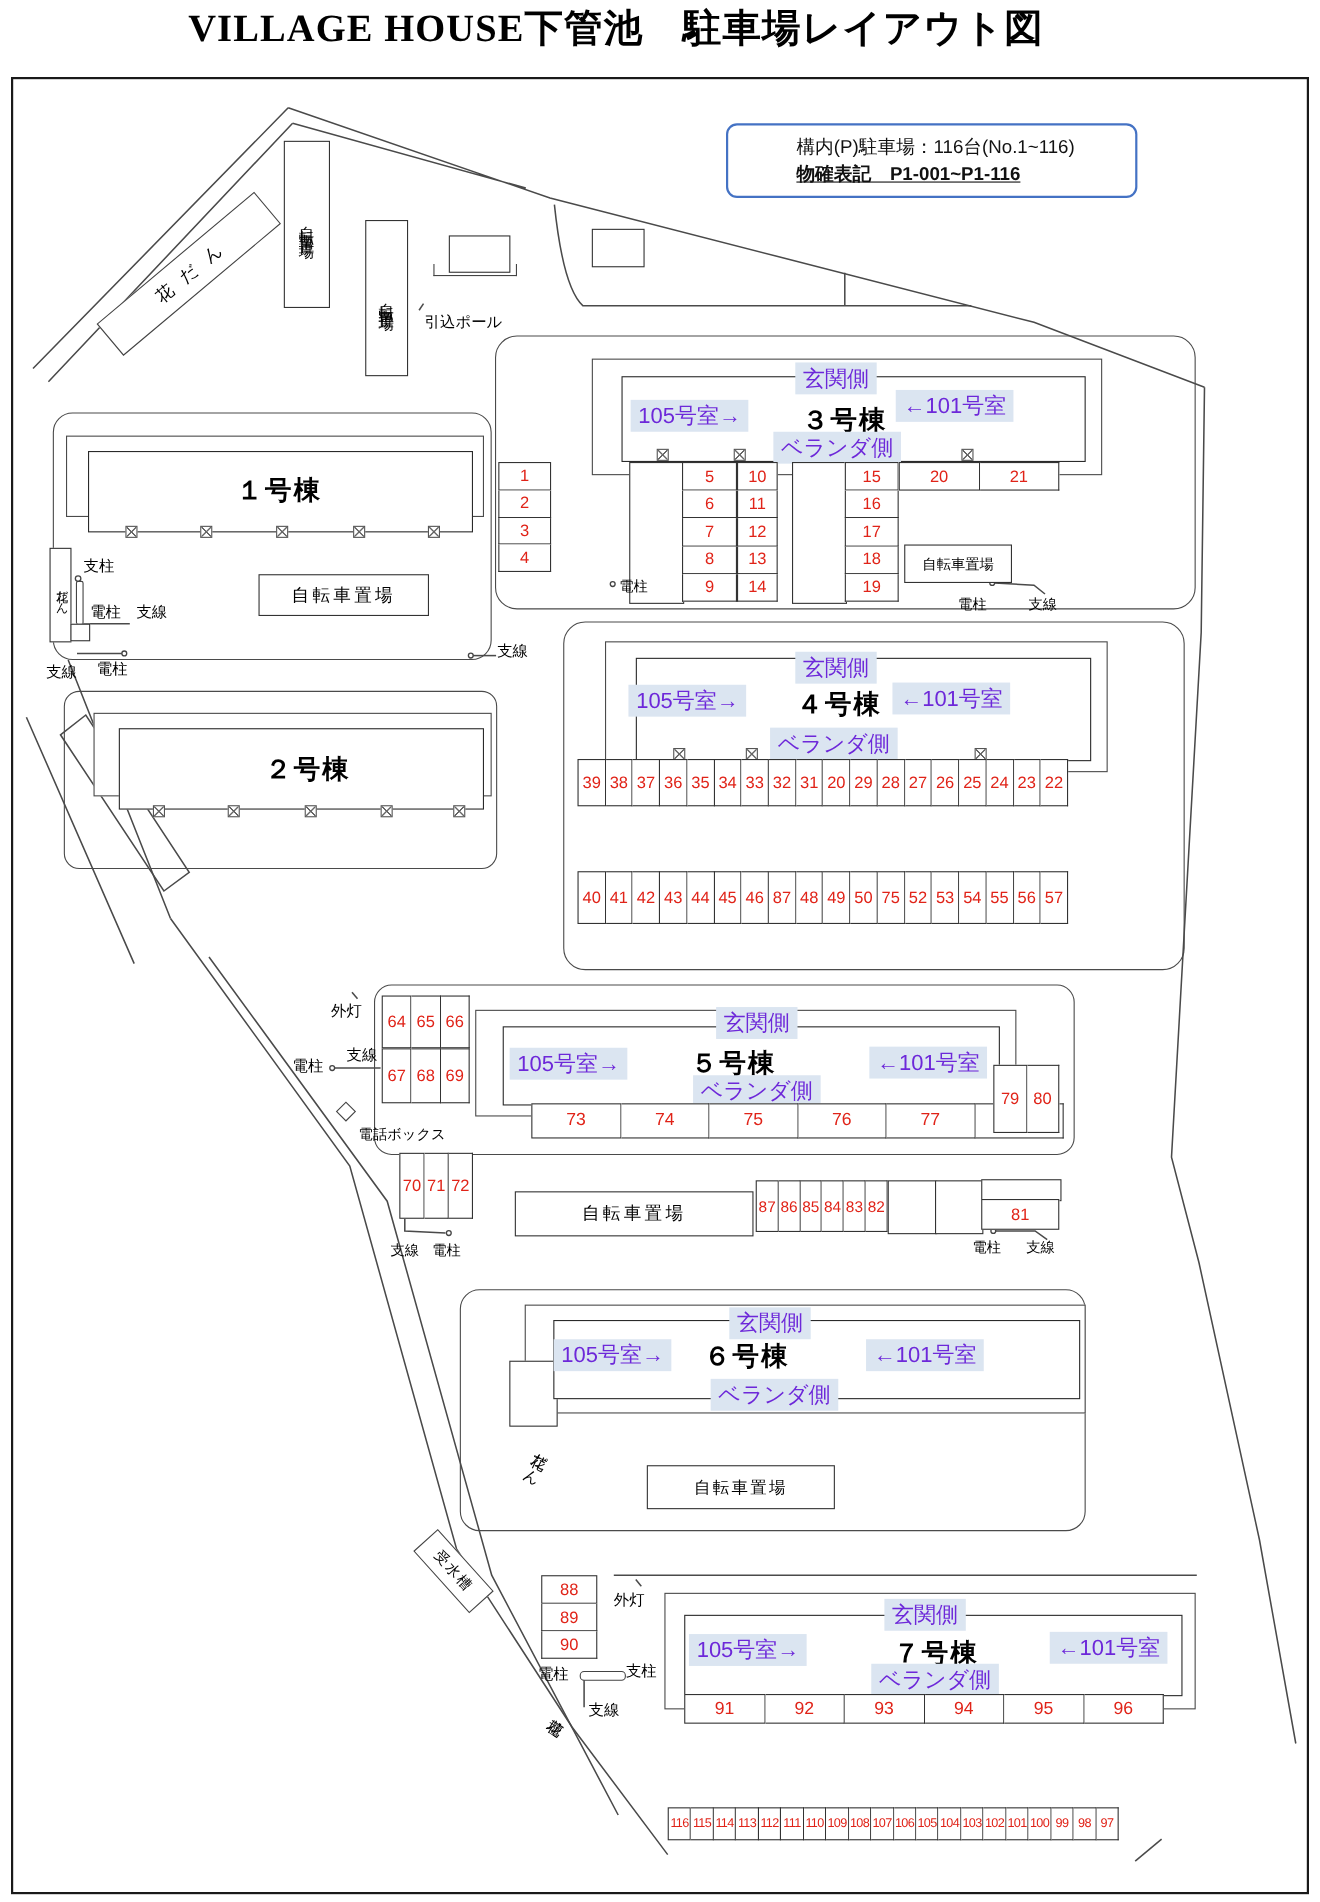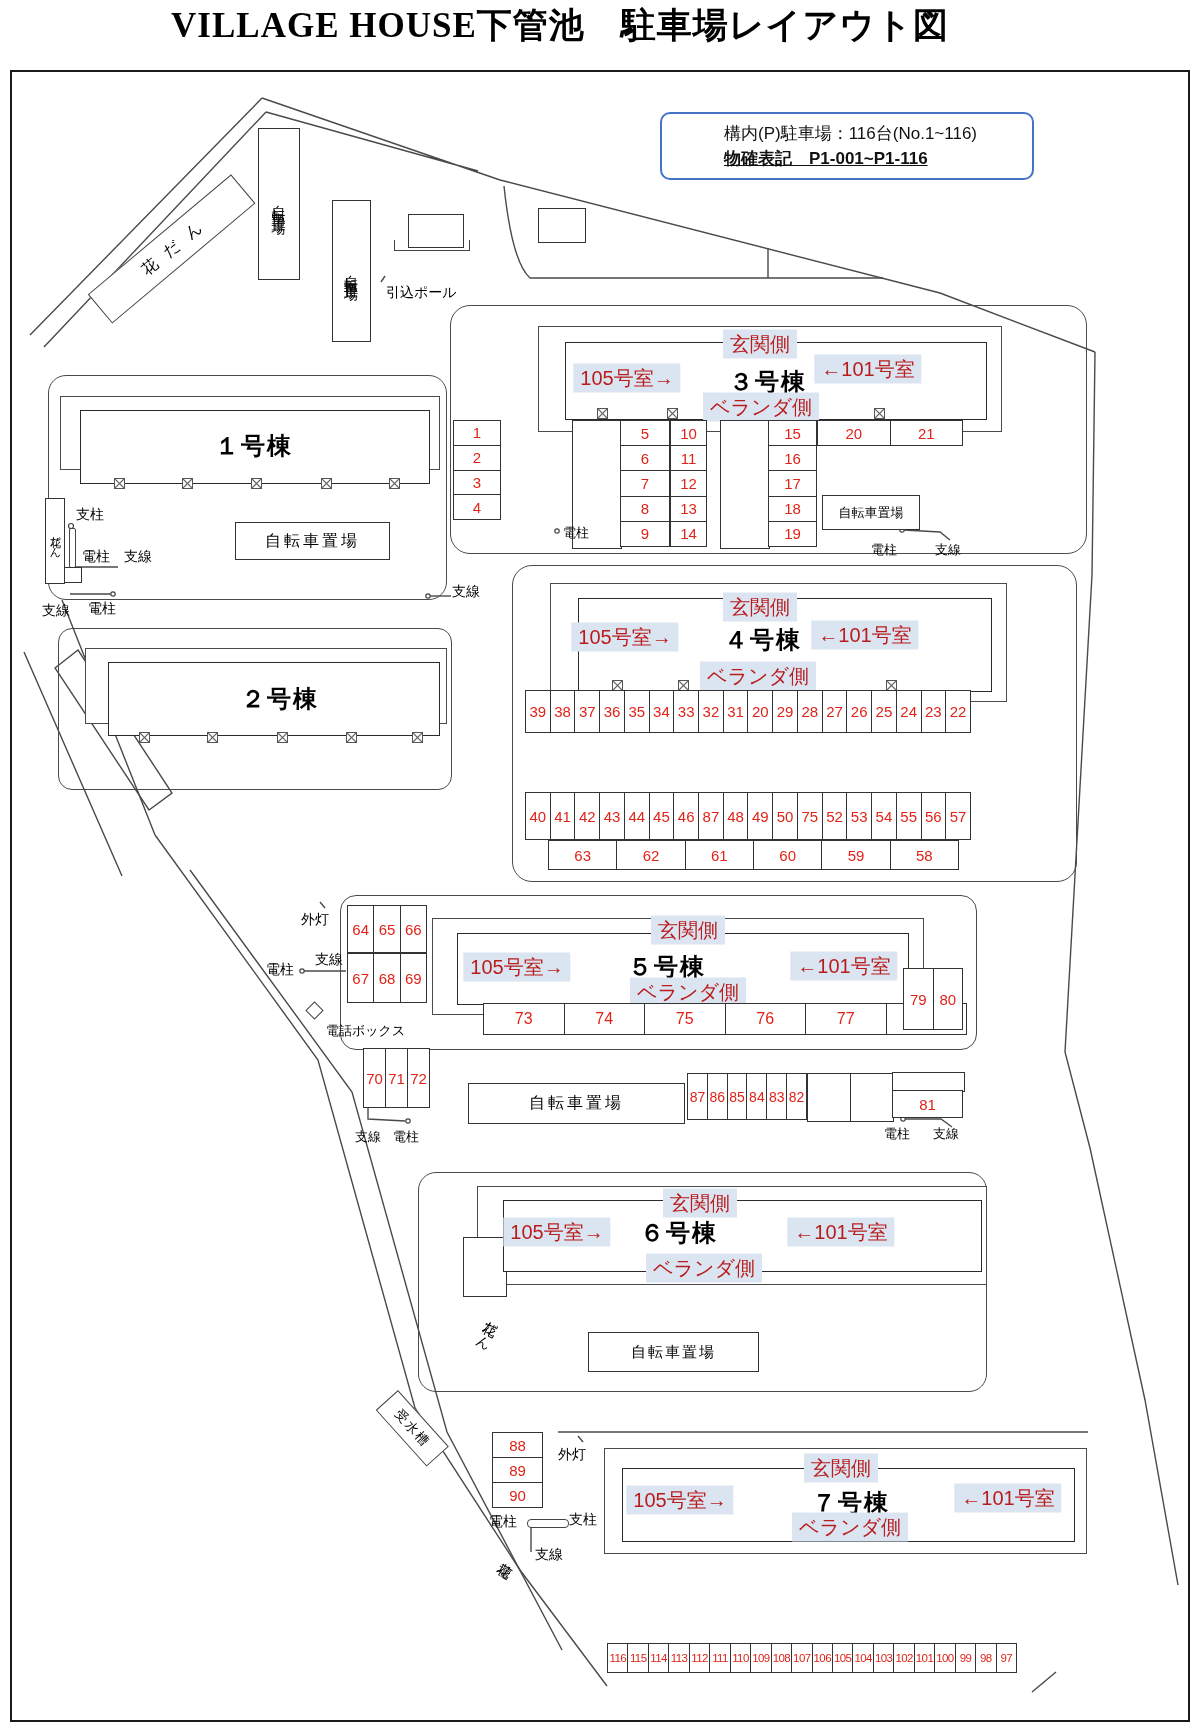--- a/index.html
+++ b/index.html
@@ -7,21 +7,21 @@
   .abs{position:absolute}
   .page-title{position:absolute;top:2px;left:0;width:1120px;text-align:center;font-family:"Liberation Serif",serif;font-size:35px;font-weight:600;color:#000;letter-spacing:1px;white-space:nowrap}
   .outer-border{position:absolute;left:10px;top:70px;width:1176px;height:1648px;border:2px solid #1a1a1a}
   .info{position:absolute;left:660px;top:112px;width:370px;height:64px;border:2.5px solid #4472c4;border-radius:10px;background:#fff}
   .info .l1{margin:8px 0 0 62px;font-size:17px;font-weight:normal;color:#111}
   .info .l2{margin:2px 0 0 62px;font-size:17px;font-weight:bold;color:#111;text-decoration:underline}
   .sec{position:absolute;border:1.5px solid #4a4a4a;border-radius:18px}
   .frame{position:absolute;border:1.4px solid #4a4a4a;background:#fff}
   .bld{position:absolute;border:1.6px solid #2a2a2a;background:#fff}
   .bname{position:absolute;transform:translate(-50%,-50%);font-size:24px;font-weight:bold;color:#000;letter-spacing:2px;white-space:nowrap}
-  .blue{position:absolute;transform:translate(-50%,-50%);background:#dbe5f1;color:#b91c1c;font-size:20px;padding:1px 7px;white-space:nowrap}
+  .blue{position:absolute;transform:translate(-50%,-50%);background:#dbe5f1;color:#6d28d9;font-size:20px;padding:1px 7px;white-space:nowrap}
   .lbl{position:absolute;font-size:14px;color:#000;white-space:nowrap}
   .fs13{font-size:13px}
   .cells{position:absolute;display:flex;background:#fff}
   .cells.v{flex-direction:column}
   .cell{flex:1 1 0;display:flex;align-items:center;justify-content:center;border:1px solid #333;color:#e02318;background:#fff;font-size:15px;min-width:0;overflow:hidden}
   .cells.h .cell + .cell{border-left:none}
   .cells.v .cell + .cell{border-top:none}
   .fsc16 .cell{font-size:16px}
   .fsc14 .cell{font-size:14px}
   .fsc11 .cell{font-size:11.5px;letter-spacing:-0.6px}
@@ -223,28 +223,20 @@
       <div class="cell">49</div>
       <div class="cell">50</div>
       <div class="cell">75</div>
       <div class="cell">52</div>
       <div class="cell">53</div>
       <div class="cell">54</div>
       <div class="cell">55</div>
       <div class="cell">56</div>
       <div class="cell">57</div>
     </div>
-  <div class="cells h" style="left:548px;top:840px;width:411px;height:30px">
-      <div class="cell">63</div>
-      <div class="cell">62</div>
-      <div class="cell">61</div>
-      <div class="cell">60</div>
-      <div class="cell">59</div>
-      <div class="cell">58</div>
-    </div>
 
   <div class="sec" style="left:340px;top:895px;width:635px;height:153px;border-radius:16px"></div>
   <div class="frame" style="left:432px;top:918px;width:490px;height:95px"></div>
   <div class="bld" style="left:457px;top:933px;width:450px;height:70px"></div>
   <div class="blue" style="left:688px;top:930px">玄関側</div>
   <div class="blue" style="left:517px;top:967px">105号室→</div>
   <div class="bname" style="left:667px;top:967px">５号棟</div>
   <div class="blue" style="left:844px;top:966px">←101号室</div>
   <div class="blue" style="left:688px;top:992px">ベランダ側</div>
   <div class="cells h" style="left:347px;top:905px;width:80px;height:48px">
@@ -326,20 +318,28 @@
       <div class="cell">90</div>
     </div>
   <div class="lbl" style="left:558px;top:1446px">外灯</div>
   <div class="frame" style="left:604px;top:1448px;width:481px;height:104px"></div>
   <div class="bld" style="left:622px;top:1468px;width:451px;height:72px"></div>
   <div class="blue" style="left:841px;top:1468px">玄関側</div>
   <div class="blue" style="left:680px;top:1500px">105号室→</div>
   <div class="bname" style="left:851px;top:1503px">７号棟</div>
   <div class="blue" style="left:1008px;top:1498px">←101号室</div>
   <div class="blue" style="left:850px;top:1527px">ベランダ側</div>
+  <div class="cells h fsc16" style="left:622px;top:1540px;width:436px;height:27px">
+      <div class="cell">91</div>
+      <div class="cell">92</div>
+      <div class="cell">93</div>
+      <div class="cell">94</div>
+      <div class="cell">95</div>
+      <div class="cell">96</div>
+    </div>
   <div class="lbl" style="left:489px;top:1513px">電柱</div>
   <div class="capsule" style="left:527px;top:1519px"></div>
   <div class="lbl" style="left:569px;top:1511px">支柱</div>
   <div class="lbl" style="left:535px;top:1546px">支線</div>
   <div class="abs vtext" style="left:506px;top:1556px;font-size:14px;transform:rotate(33deg)">
     <span>花壇</span>
   </div>
   <div class="cells h fsc11" style="left:607px;top:1643px;width:410px;height:30px">
       <div class="cell">116</div>
       <div class="cell">115</div>

